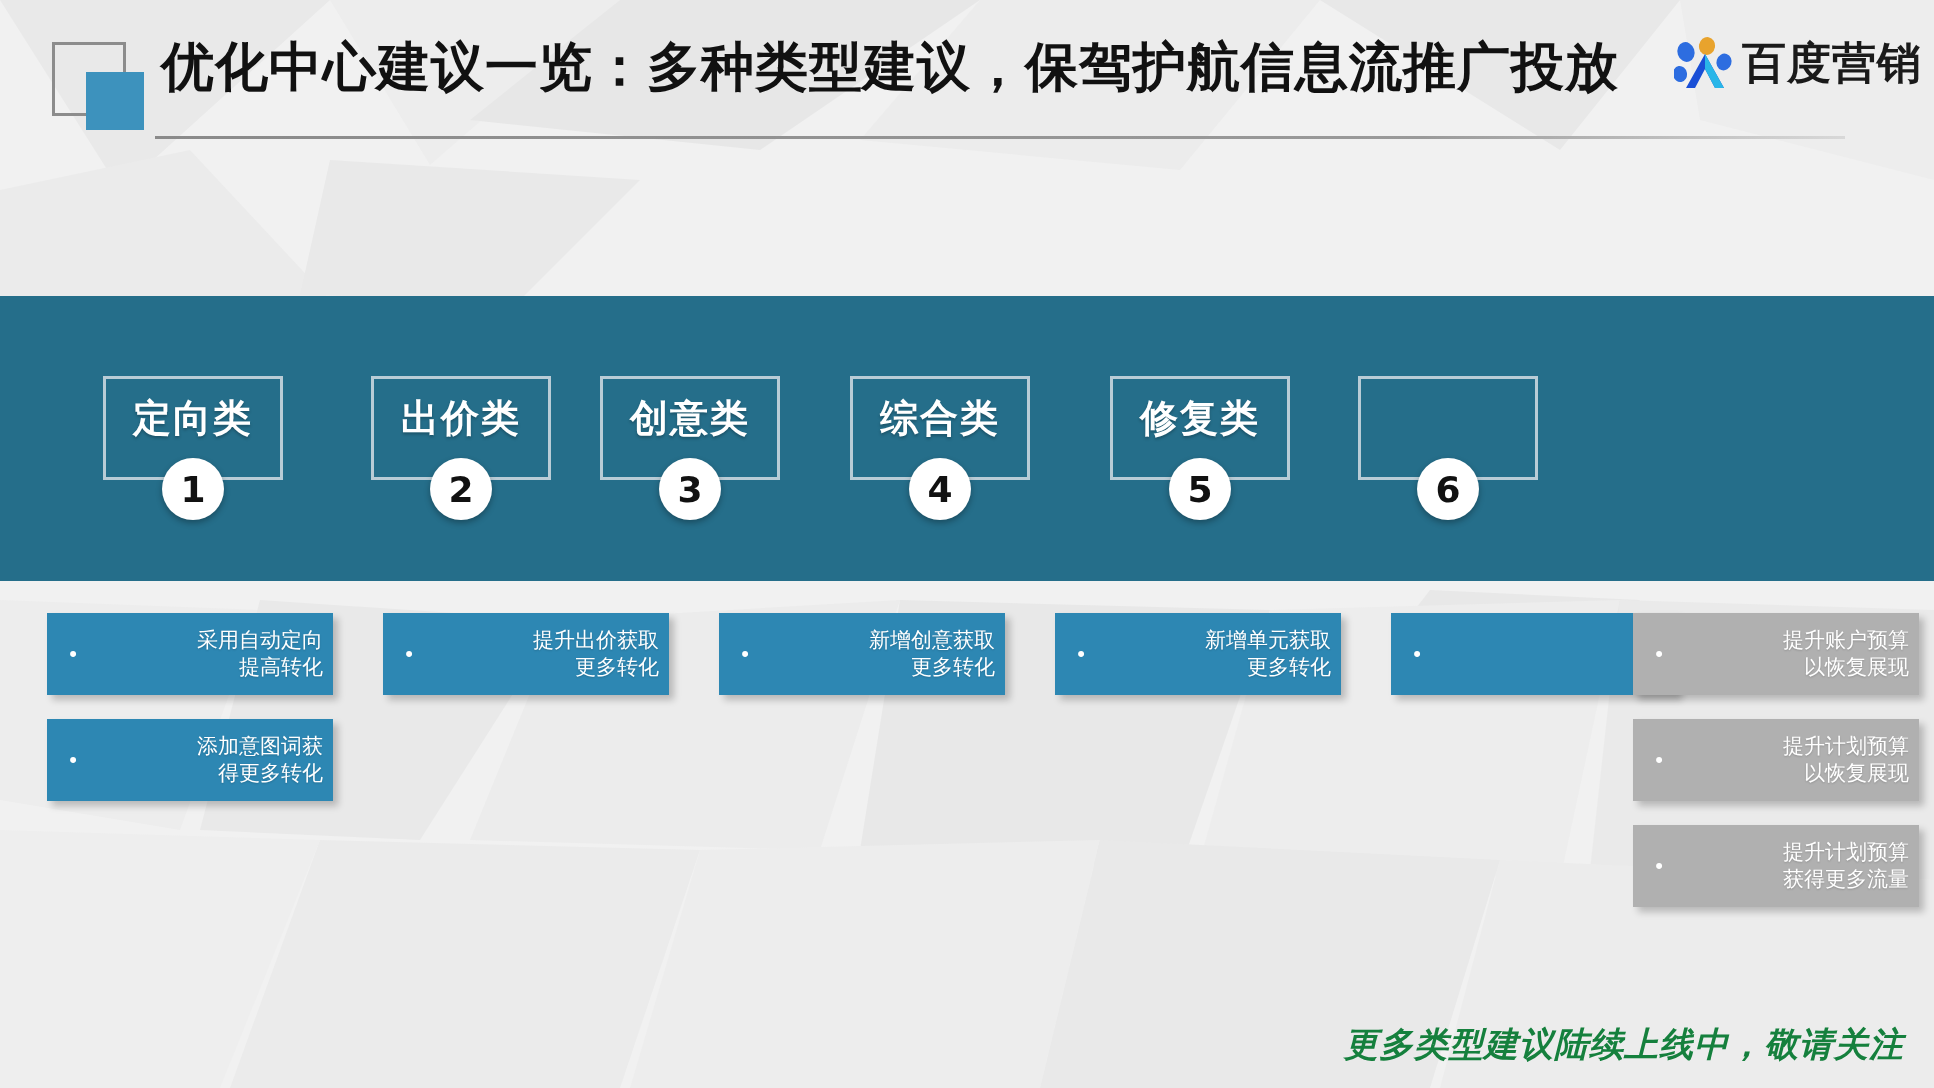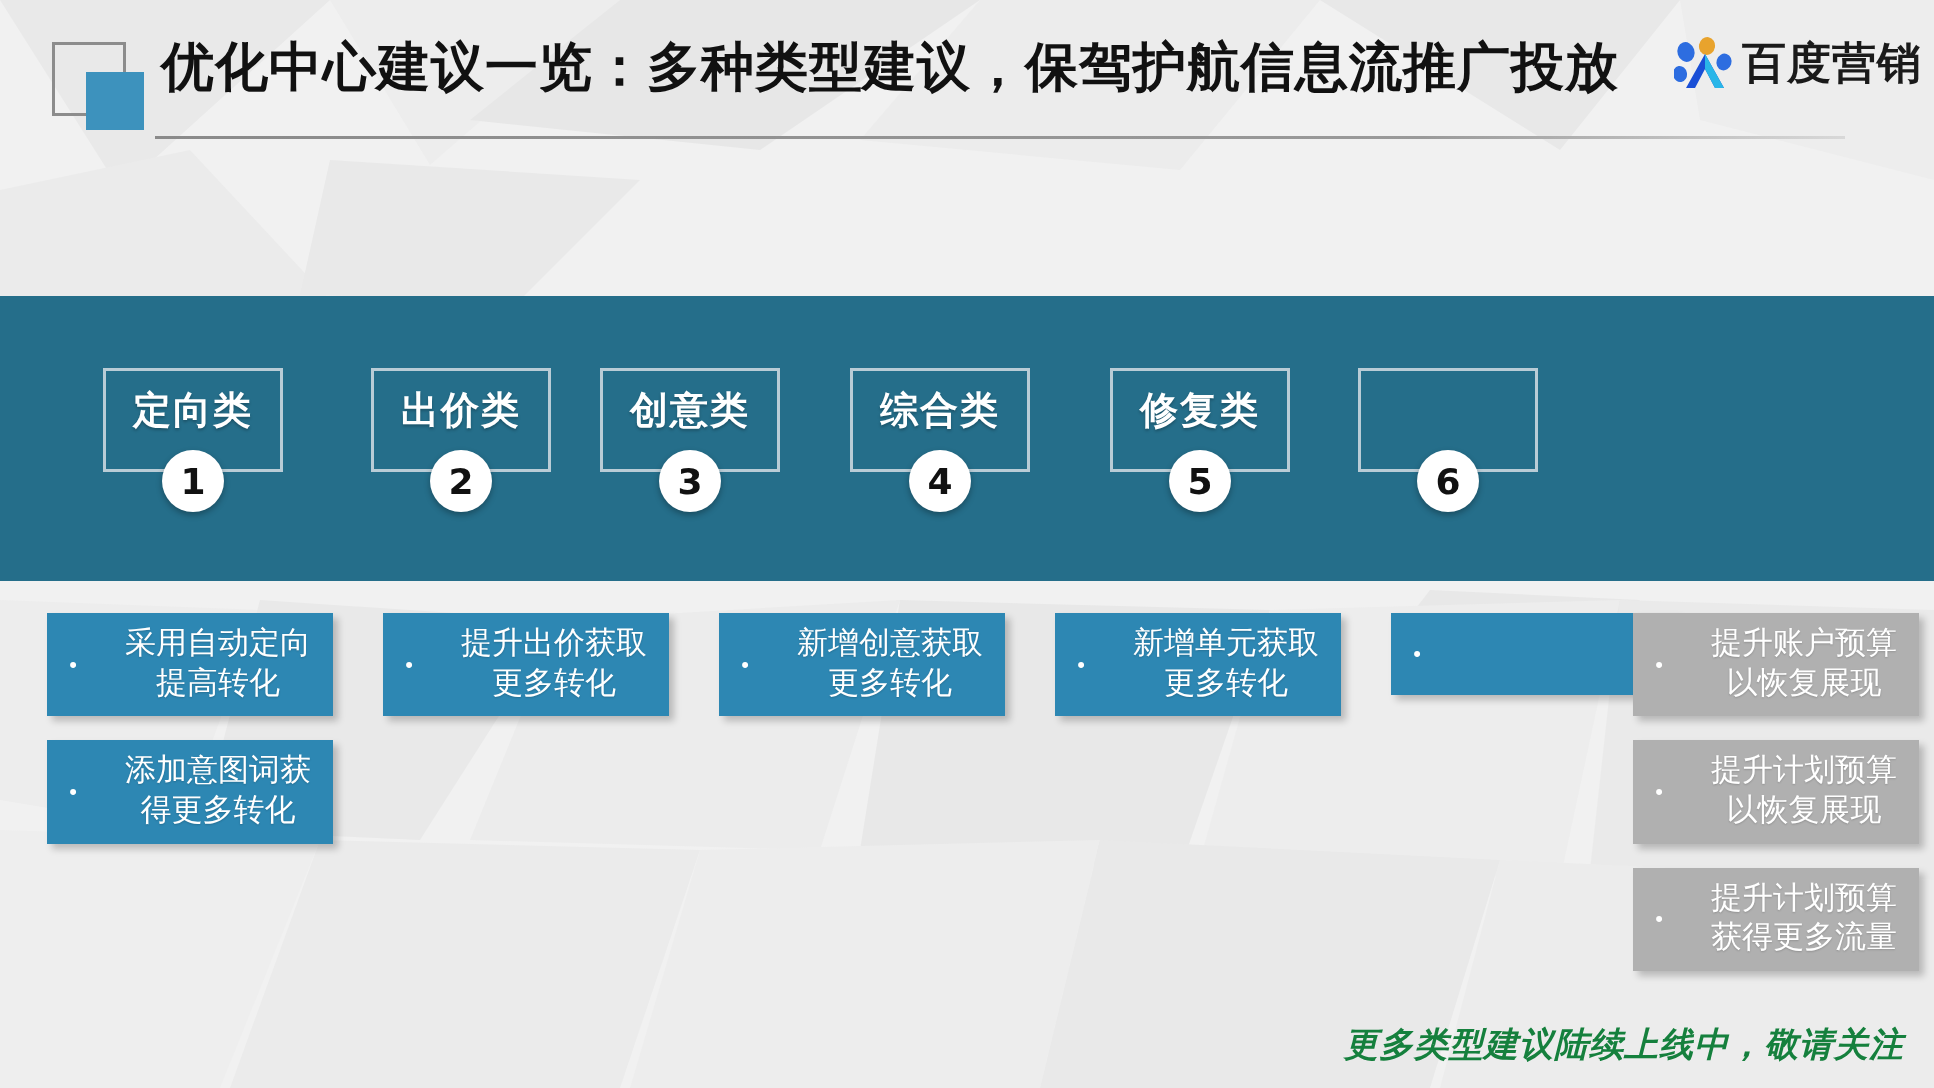--- a/index.html
+++ b/index.html
@@ -43,21 +43,21 @@
     font-family:"DejaVu Sans","Liberation Sans",sans-serif;
     white-space:nowrap;
   }
 
   
   .band{
     position:absolute;left:0;top:296px;width:1934px;height:285px;
     background:#256e8a;z-index:3;
   }
   .cat{
-    position:absolute;top:368px;width:180px;height:104px;z-index:4;
+    position:absolute;top:376px;width:180px;height:104px;z-index:4;
     border:3px solid #b9ccd6;
     box-sizing:border-box;
     padding-left:31px;
   }
   .cat .cat-label{
     position:absolute;left:0;right:0;top:14px;
     text-align:center;color:#ffffff;font-size:38px;font-weight:bold;
     letter-spacing:2px;
     text-shadow:0 2px 3px rgba(0,0,0,.25);
     font-family:"DejaVu Sans","Liberation Sans",sans-serif;
@@ -84,25 +84,25 @@
   }
   .card.blue{background:#2d87b3;}
   .card.gray{background:#b0b0b0;}
   .card .bullet{
     flex:0 0 auto;width:24px;text-align:center;
     color:#ffffff;font-size:22px;line-height:1;
     margin-right:6px;
   }
   .card .ctext{
     flex:1 1 auto;
-    color:#ffffff;font-size:31px;line-height:1.28;
-    text-align:center;
+    color:#ffffff;font-size:21px;line-height:1.28;
+    text-align:right;
     padding-left:22px;
     text-shadow:0 1px 2px rgba(0,0,0,.18);
-    font-family:Liberation Mono, monospace;
+    font-family:Liberation Serif, serif;
     white-space:pre-line;
   }
 
   
   .footer-note{
     position:absolute;right:30px;top:1022px;z-index:6;
     font-size:34px;font-weight:bold;font-style:italic;color:#15803d;
     letter-spacing:1px;white-space:nowrap;
     font-family:"DejaVu Sans","Liberation Sans",sans-serif;
   }

